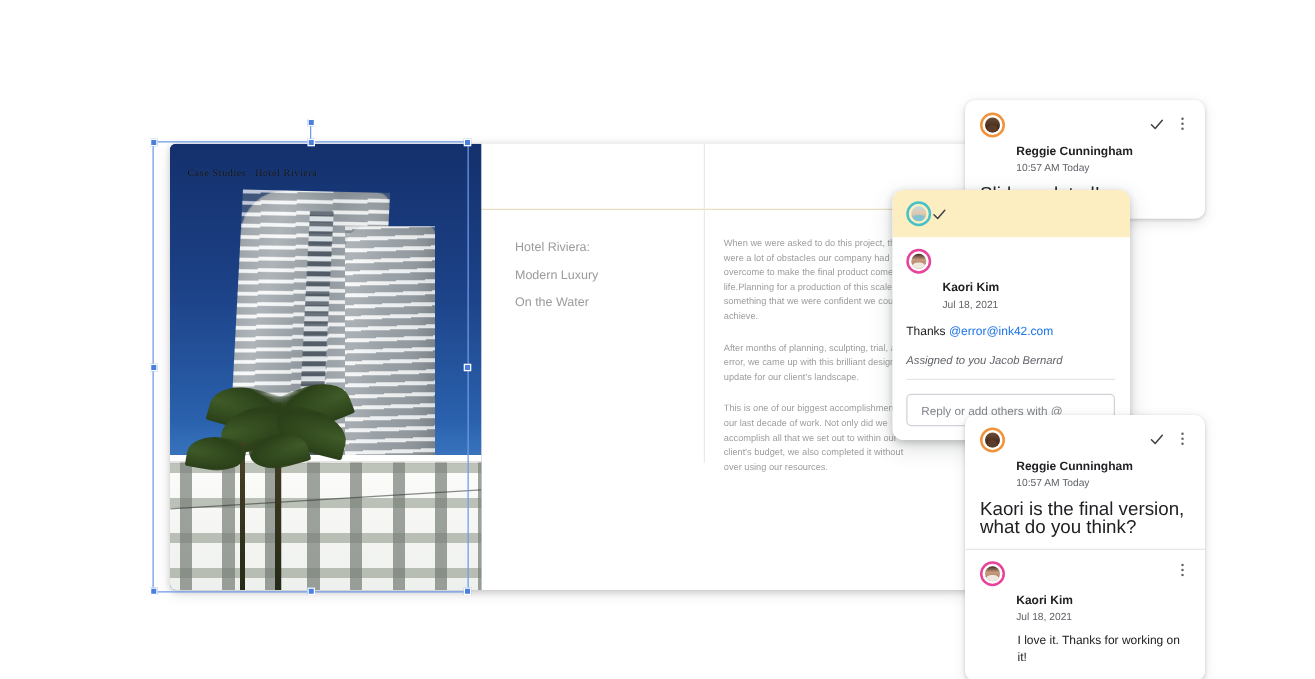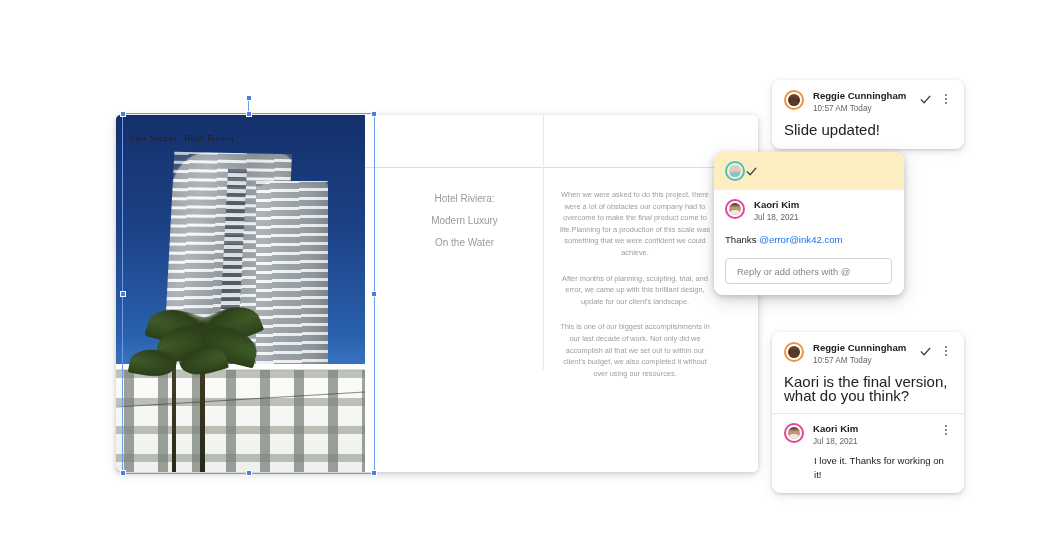--- a/index.html
+++ b/index.html
@@ -11,29 +11,28 @@
     height: 543px;
     background: #ffffff;
     font-family: "Liberation Sans", sans-serif;
     overflow: hidden;
     position: relative;
   }
 
   
   #slide-canvas {
     position: absolute;
-    left: 116px;
+    left: 136px;
     top: 115px;
     width: 642px;
     height: 357px;
     background: #ffffff;
     border-radius: 5px;
     box-shadow: 0 1px 5px rgba(0,0,0,0.16), 0 3px 12px rgba(0,0,0,0.10);
     overflow: hidden;
-    text-align: center;
   }
 
   
   #slide-rule {
     position: absolute;
     left: 0;
     top: 52px;
     width: 100%;
     height: 1px;
     background: #e8dfc0;
@@ -293,21 +292,21 @@
     content:""; position:absolute; left:10%; top:55%; width:80%; height:50%;
     border-radius:45%; background:#efe8e0;
   }
   .av-jacob { border: 2px solid #45c2c9; }
   .av-jacob .face { background: linear-gradient(180deg,#bcd9e0 0%, #e4c9ae 45%, #6fb3c4 100%); }
   .av-jacob .face::after {
     content:""; position:absolute; left:14%; top:58%; width:72%; height:46%;
     border-radius:45%; background:#7fc4d2;
   }
 
-  .c-meta { margin-left: 9px; flex: 1 1 auto; min-width: 0; }
+  .c-meta { margin-left: 9px; flex: 1 1 auto; min-width: 0; margin-top: 26px; }
   .c-name { font-size: 9.6px; font-weight: bold; color: #202124; line-height: 12px; }
   .c-time { font-size: 8.2px; color: #5f6368; line-height: 12px; margin-top: 1px; }
   .c-actions { display: flex; align-items: center; gap: 8px; margin-top: 2px; }
 
   .check-icon { width: 13px; height: 13px; display: block; }
   .kebab {
     width: 12px; height: 14px;
     display: flex; flex-direction: column;
     align-items: center; justify-content: center; gap: 2px;
   }
@@ -478,20 +477,21 @@
       <div class="c-meta">
         <div class="c-name">Kaori Kim</div>
         <div class="c-time">Jul 18, 2021</div>
       </div>
     </div>
 
     <div id="active-text">
       <div><span>Thanks </span><span class="mention">@error@ink42.com</span></div>
     </div>
 
+    <div id="assigned-note">Assigned to you Jacob Bernard</div>
 
     <div id="reply-box">
       <input id="reply-input" type="text" placeholder="Reply or add others with @" style="">
     </div>
   </div>
 </div>
 
 <div class="card" id="card-bottom">
   <div class="c-head">
     <div class="avatar av-reggie">

